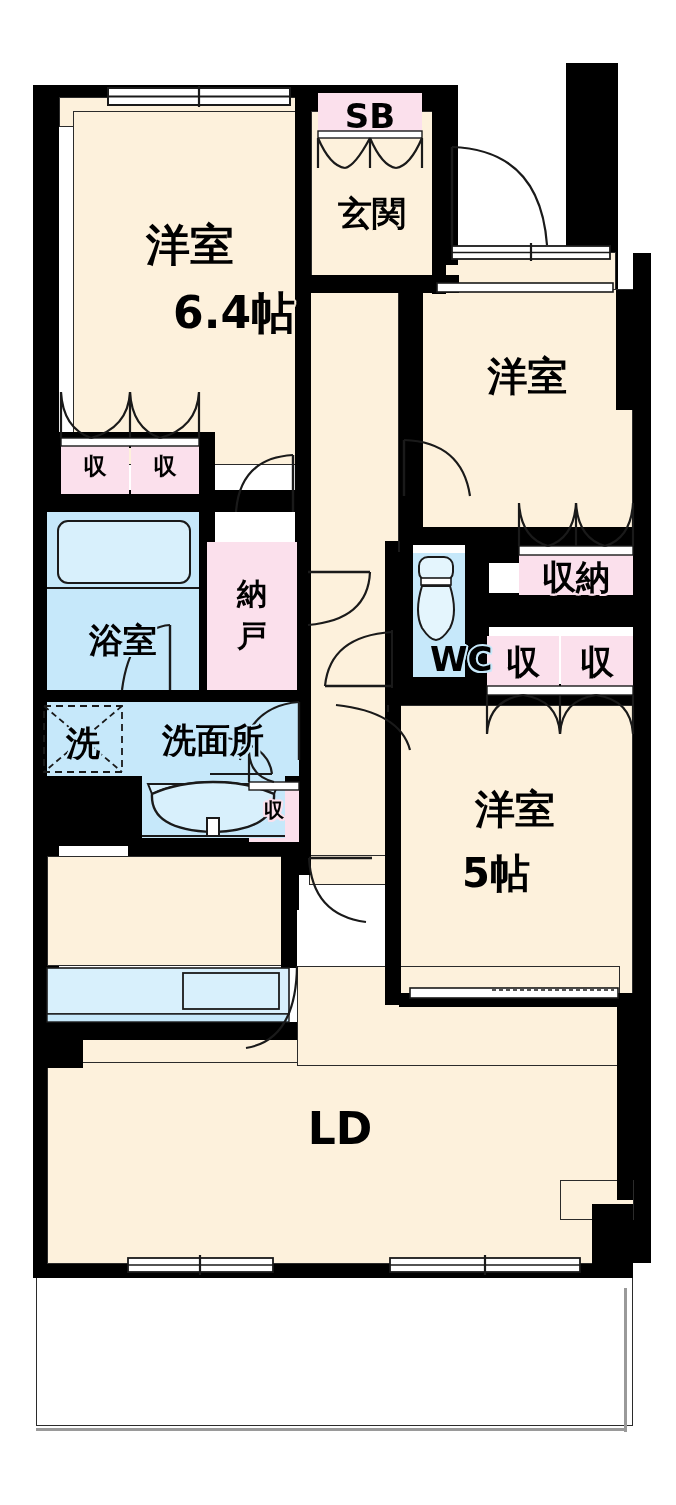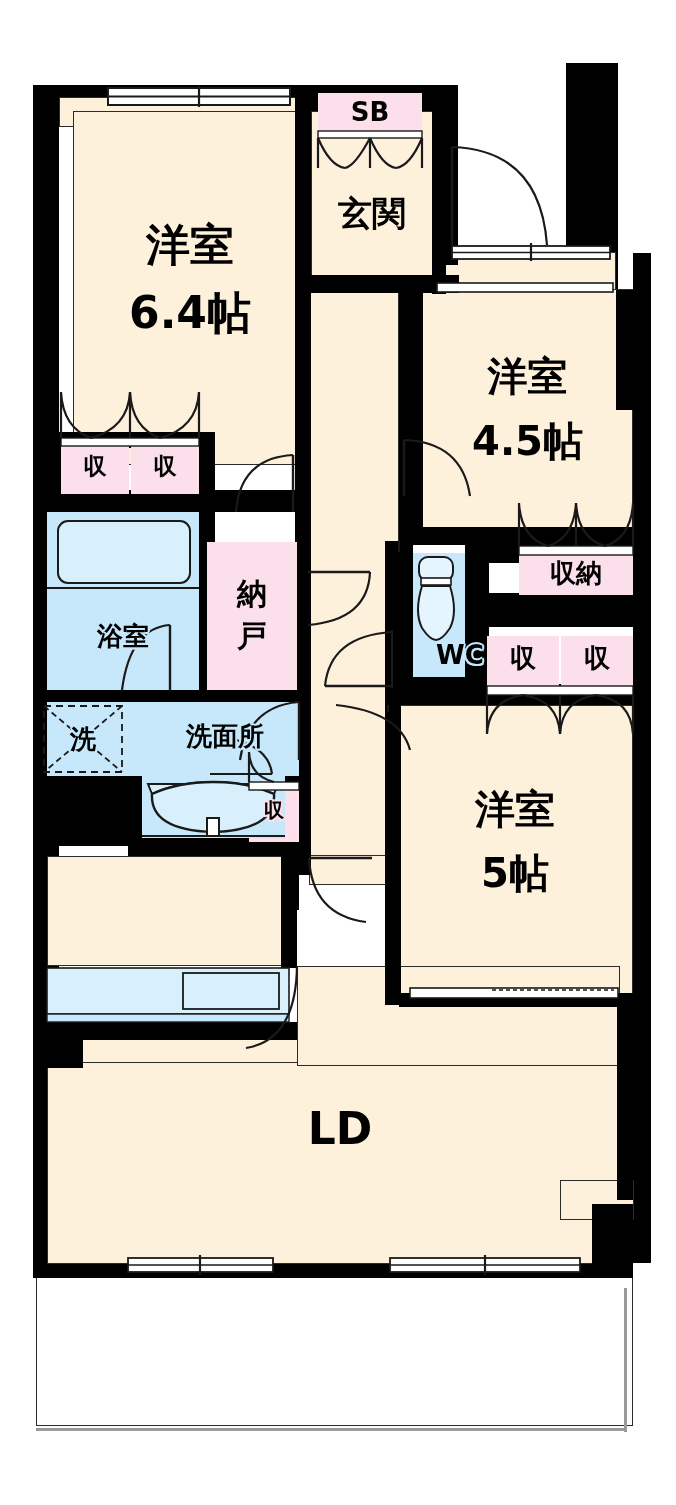--- a/index.html
+++ b/index.html
@@ -45,21 +45,21 @@
   }
   .lbl.on-white{
     text-shadow:
       2px 0 #ffffff, -2px 0 #ffffff, 0 2px #ffffff, 0 -2px #ffffff,
       1.5px 1.5px #ffffff, -1.5px 1.5px #ffffff, 1.5px -1.5px #ffffff, -1.5px -1.5px #ffffff;
   }
   .t44{font-size:44px;}
   .t40{font-size:40px;}
   .t34{font-size:34px;}
   .t30{font-size:30px;}
-  .t26{font-size:26px;}
+  .t26{font-size:34px;}
   .t23{font-size:23px;}
   .t20{font-size:20px;}
   svg.ov{position:absolute;left:0;top:0;width:676px;height:1505px;pointer-events:none;}
 </style>
 </head>
 <body>
 
 <div id="plan">
 
   <div class="abs wall" style="left:566px;top:63px;width:52px;height:252px;"></div>
@@ -305,42 +305,41 @@
         <path d="M309 858 Q312 915 366 922" stroke-width="2.2"></path>
       </g>
 
       <g>
         <path d="M297 966 Q296 1040 246 1048" stroke-width="2.2" fill="none"></path>
       </g>
     </g>
   </svg>
 
   <div class="lbl t44" style="left:85px;top:222px;width:210px;">洋室</div>
-  <div class="lbl t44" style="left:85px;top:290px;width:210px;">6.4帖</div>
+  <div class="lbl t44" style="left:85px;top:290px;width:210px;text-align:right;">6.4帖</div>
 
   <div class="lbl t40" style="left:425px;top:355px;width:205px;">洋室</div>
-  <div class="lbl t40" style="left:425px;top:420px;width:205px;">4.5帖</div>
 
   <div class="lbl t40" style="left:405px;top:788px;width:220px;">洋室</div>
-  <div class="lbl t40" style="left:405px;top:852px;width:220px;">5帖</div>
+  <div class="lbl t40" style="left:386px;top:852px;width:220px;">5帖</div>
 
   <div class="lbl t44" style="left:240px;top:1106px;width:200px;">LD</div>
 
 
   <div class="lbl t34" style="left:311px;top:196px;width:122px;">玄関</div>
   <div class="lbl t26 on-closet" style="left:318px;top:99px;width:104px;">SB</div>
 
   <div class="lbl t26 on-water" style="left:55px;top:623px;width:136px;">浴室</div>
 
   <div class="lbl t30 on-closet" style="left:207px;top:578px;width:90px;">納</div>
   <div class="lbl t30 on-closet" style="left:207px;top:620px;width:90px;">戸</div>
 
   <div class="lbl t26 on-water" style="left:409px;top:642px;width:60px;margin-left:21px;">WC</div>
 
-  <div class="lbl t26 on-water" style="left:158px;top:723px;width:134px;">洗面所</div>
+  <div class="lbl t26 on-water" style="left:146px;top:723px;width:134px;">洗面所</div>
   <div class="lbl t26 on-water" style="left:54px;top:726px;width:58px;">洗</div>
 
   <div class="lbl t23 on-closet" style="left:61px;top:454px;width:68px;">収</div>
   <div class="lbl t23 on-closet" style="left:131px;top:454px;width:68px;">収</div>
 
   <div class="lbl t26 on-closet" style="left:519px;top:560px;width:114px;">収納</div>
 
   <div class="lbl t26 on-closet" style="left:487px;top:645px;width:72px;">収</div>
   <div class="lbl t26 on-closet" style="left:561px;top:645px;width:72px;">収</div>
 

